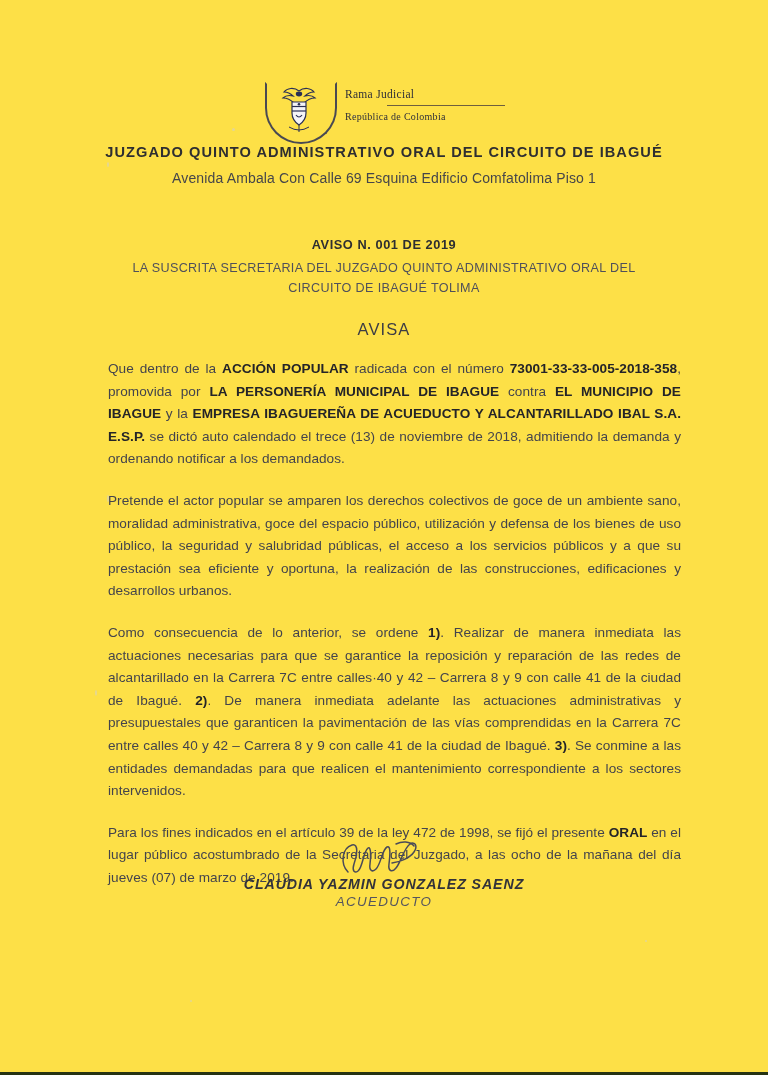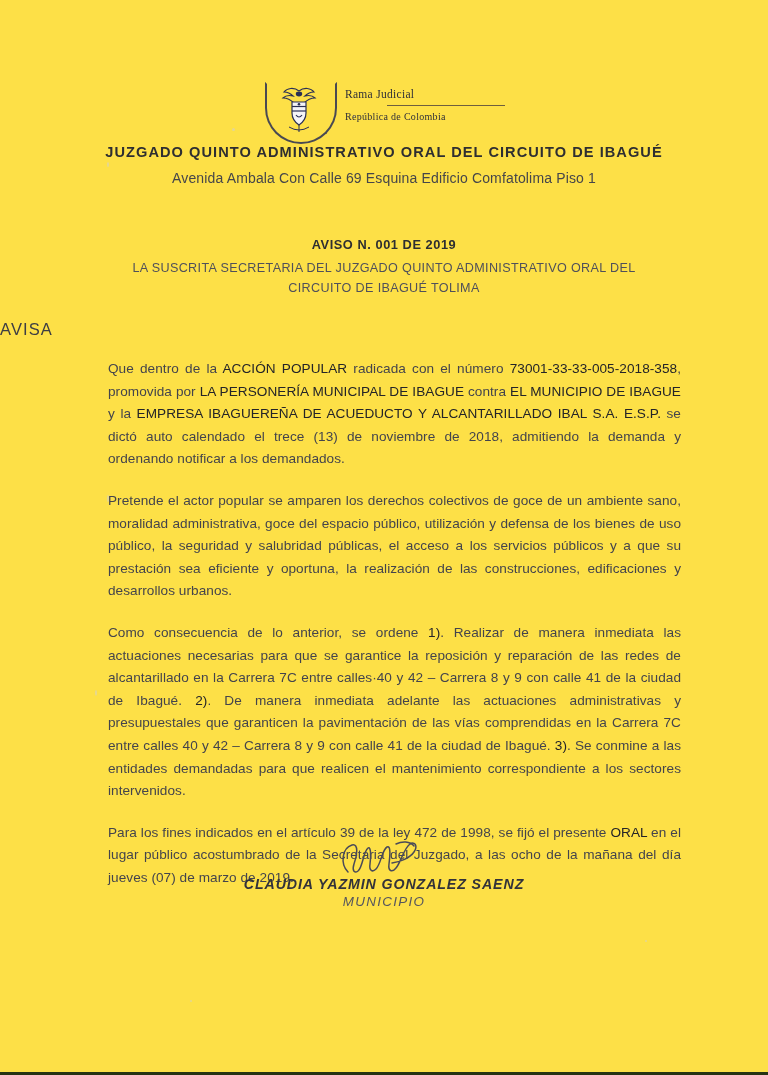--- a/index.html
+++ b/index.html
@@ -139,20 +139,21 @@
     font-size: 12.6px;
     line-height: 20px;
     letter-spacing: .35px;
     color: #50505a;
   }
 
   .avisa {
     position: absolute;
     left: 0; right: 0;
     top: 320px;
+    text-align: center;
     font-size: 16.5px;
     letter-spacing: 1.1px;
     color: #3d3d44;
   }
 
   
   .body-wrap {
     position: absolute;
     left: 108px;
     top: 358px;
@@ -160,21 +161,21 @@
   }
   p.para {
     margin: 0 0 19px 0;
     font-size: 13.6px;
     line-height: 22.6px;
     text-align: justify;
     text-justify: inter-word;
     color: #44444c;
     letter-spacing: .05px;
   }
-  p.para b { color: #242428; font-weight: normal; }
+  p.para b { color: #242428; font-weight: bold; }
 
   
   .sig-block {
     position: absolute;
     left: 0; right: 0;
     top: 838px;
     text-align: center;
     font-style: italic;
   }
   .sig-mark {
@@ -258,17 +259,17 @@
   <div class="sig-block">
     <div class="sig-mark">
       <svg width="112" height="44" viewBox="0 0 112 44" aria-hidden="true">
         <g fill="none" stroke="#4a4a58" stroke-width="1.5" stroke-linecap="round">
           <path d="M18 34 C10 26 12 10 22 7 C29 5 27 18 24 26 C22 32 24 36 28 33 C33 29 33 14 38 10 C41 8 41 18 40 26 C39 32 42 35 46 31 C51 26 52 12 57 9 C61 7 60 18 59 26 C58 33 62 35 66 30 C71 24 74 10 80 6 C85 3 88 8 84 14 C80 20 70 24 62 25"></path>
           <path d="M66 6 C72 3 80 3 84 8"></path>
         </g>
       </svg>
     </div>
     <div class="sig-name">CLAUDIA YAZMIN GONZALEZ SAENZ</div>
-    <div class="sig-role">MUNICIPIO</div>
+    <div class="sig-role">ACUEDUCTO</div>
   </div>
 
   <div class="bottom-edge"></div>
 </div>
 
 </body></html>

